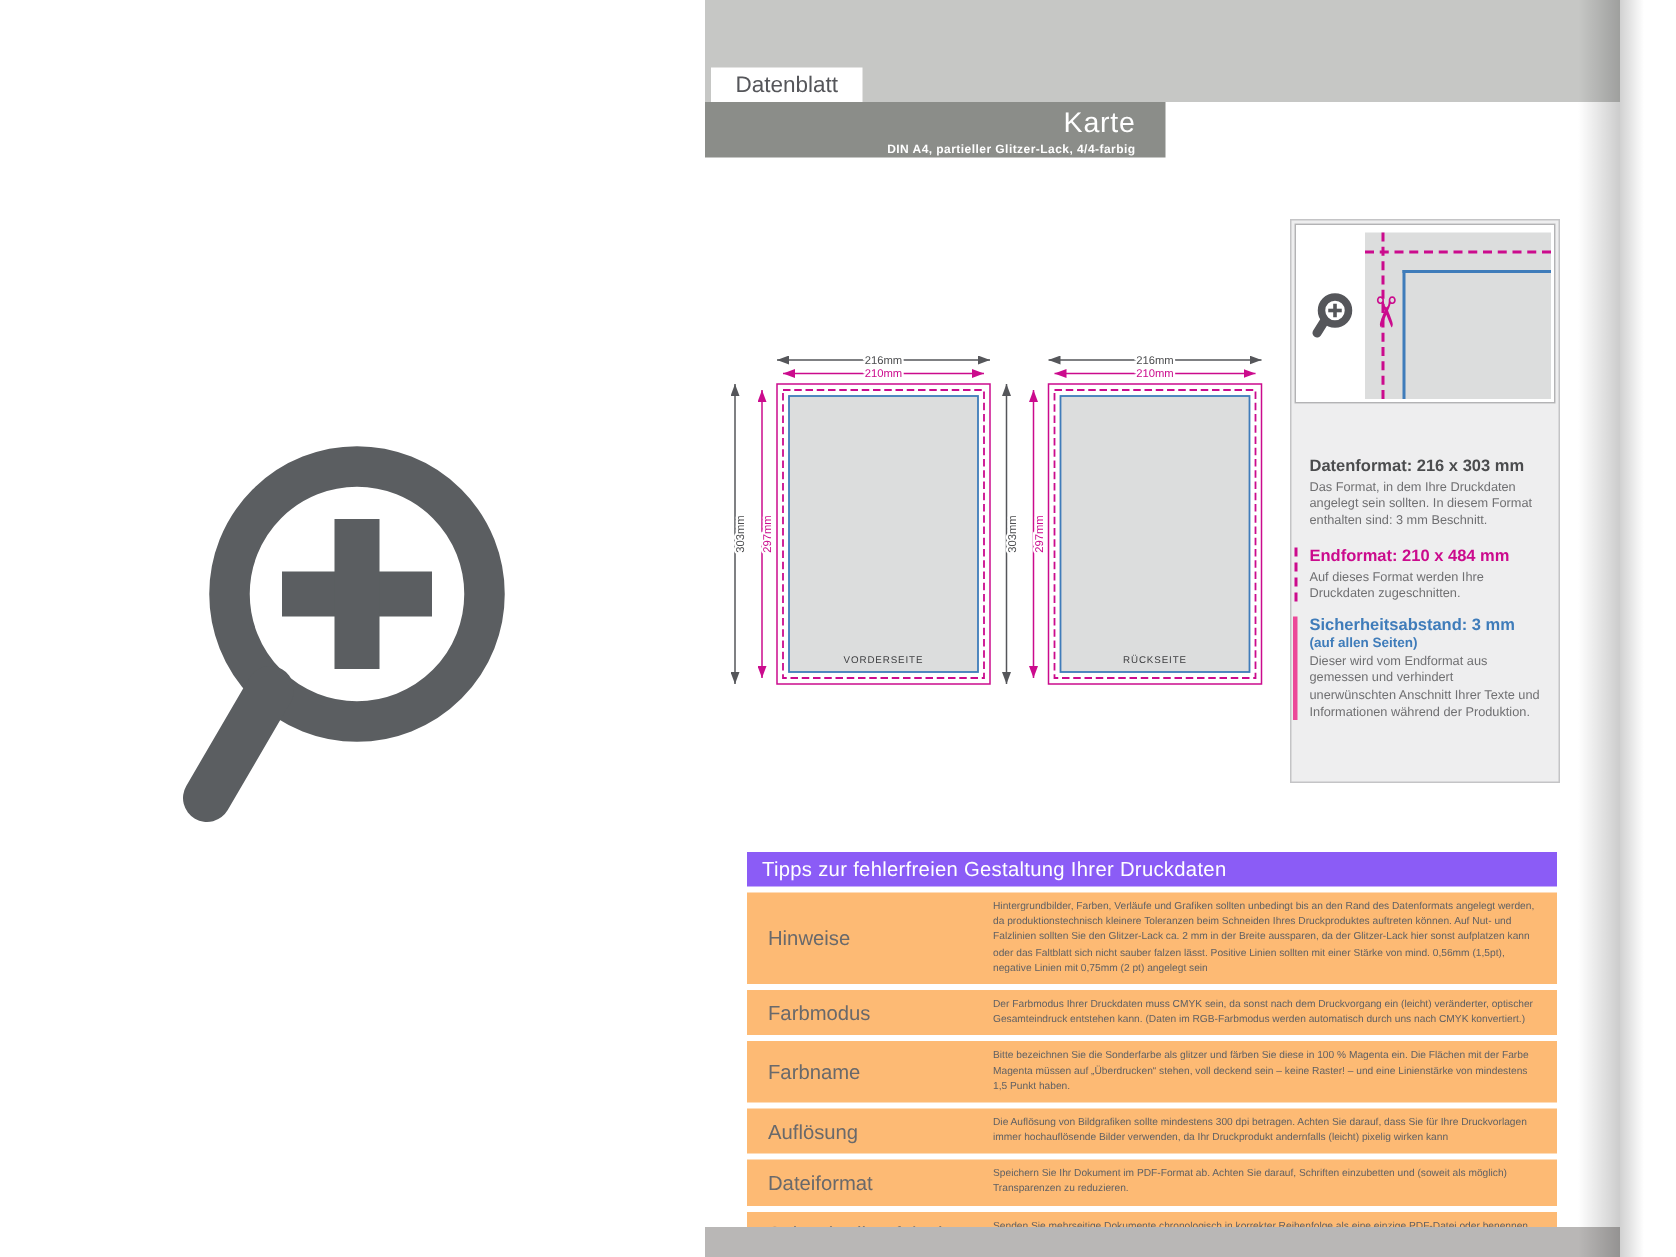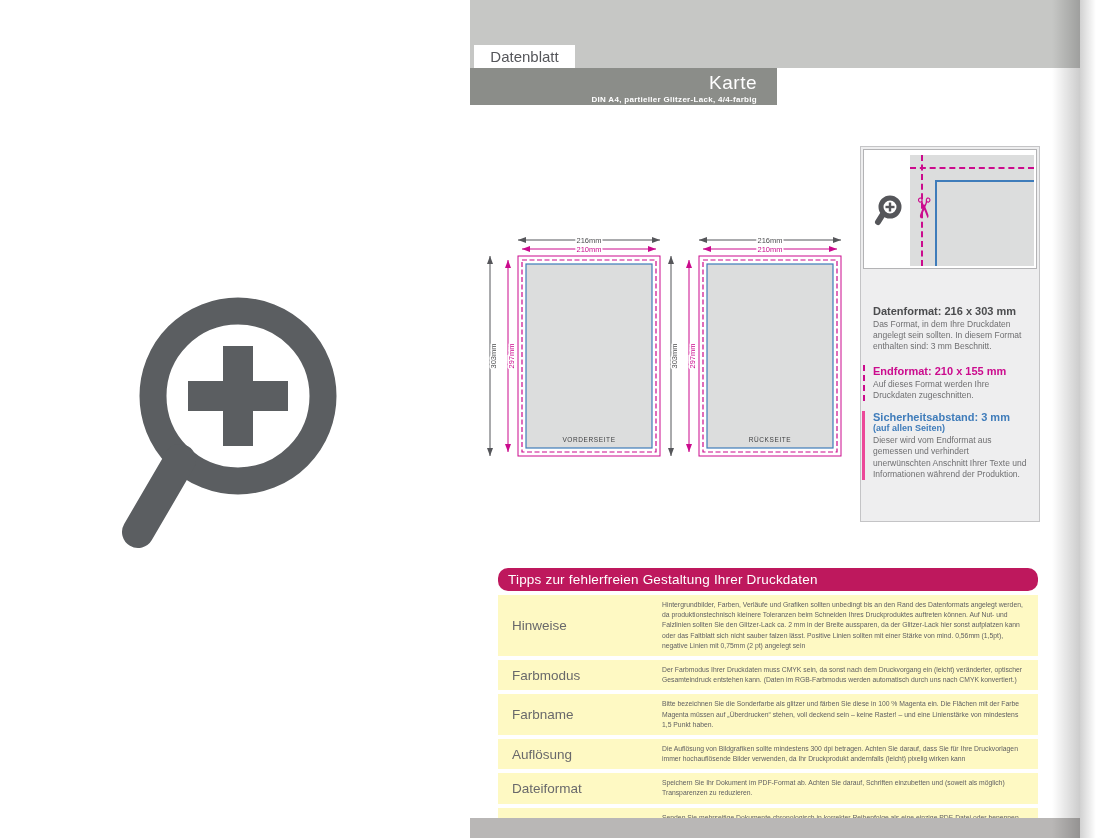--- a/index.html
+++ b/index.html
@@ -55,22 +55,22 @@
   .panel-text h4{margin:0 0 2px 0;font-size:11px;color:#4b4c4e;}
   .panel-text p{margin:0 0 9px 0;font-size:8.5px;line-height:1.32;color:#6f6f71;}
   .block-end{border-left:2px dashed #cb0b8d;padding-left:8px;margin:12px 0 0 -10px;}
   .block-end h4{color:#cb0b8d;}
   .block-safe{border-left:3px solid #ec4899;padding-left:8px;margin:10px 0 0 -11px;}
   .block-safe h4{color:#3f7cba;margin-bottom:0;}
   .block-safe .sub{font-size:9px;color:#3f7cba;font-weight:bold;margin-bottom:2px;}
 
   
   .tips{left:498px;top:568px;width:540px;}
-  .tips-header{background:#be185d;color:#ffffff;font-size:13.5px;padding:4px 10px;letter-spacing:.2px;border-radius:10px;}
-  .tip-row{display:flex;background:#fef9c3;margin-top:4px;}
+  .tips-header{background:#8b5cf6;color:#ffffff;font-size:13.5px;padding:4px 10px;letter-spacing:.2px;}
+  .tip-row{display:flex;background:#fdba74;margin-top:4px;}
   .tip-label{flex:0 0 150px;padding:6px 0 6px 14px;font-size:13.5px;color:#69696b;
     display:flex;align-items:center;}
   .tip-text{flex:1;font-size:6.8px;line-height:1.5;color:#616163;padding:5px 10px 5px 0;}
 
   .bottom-band{left:470px;top:818px;width:610px;height:20px;background:#b9b7b6;}
 </style>
 </head>
 <body>
 
 <div class="abs page"></div>
@@ -153,21 +153,21 @@
       <circle cx="16" cy="12" r="9" fill="none" stroke="#55565a" stroke-width="5"></circle>
       <line x1="9" y1="19" x2="4" y2="27" stroke="#55565a" stroke-width="6" stroke-linecap="round"></line>
       <rect x="11.5" y="10.8" width="9" height="2.4" fill="#55565a"></rect>
       <rect x="14.8" y="7.5" width="2.4" height="9" fill="#55565a"></rect>
     </svg>
   </div>
   <div class="panel-text">
     <h4>Datenformat: 216 x 303 mm</h4>
     <p>Das Format, in dem Ihre Druckdaten angelegt sein sollten. In diesem Format enthalten sind: 3 mm Beschnitt.</p>
     <div class="block-end">
-      <h4>Endformat: 210 x 155 mm</h4>
+      <h4>Endformat: 210 x 484 mm</h4>
       <p>Auf dieses Format werden Ihre Druckdaten zugeschnitten.</p>
     </div>
     <div class="block-safe">
       <h4>Sicherheitsabstand: 3 mm</h4>
       <div class="sub">(auf allen Seiten)</div>
       <p>Dieser wird vom Endformat aus gemessen und verhindert unerwünschten Anschnitt Ihrer Texte und Informationen während der Produktion.</p>
     </div>
   </div>
 </div>
 

